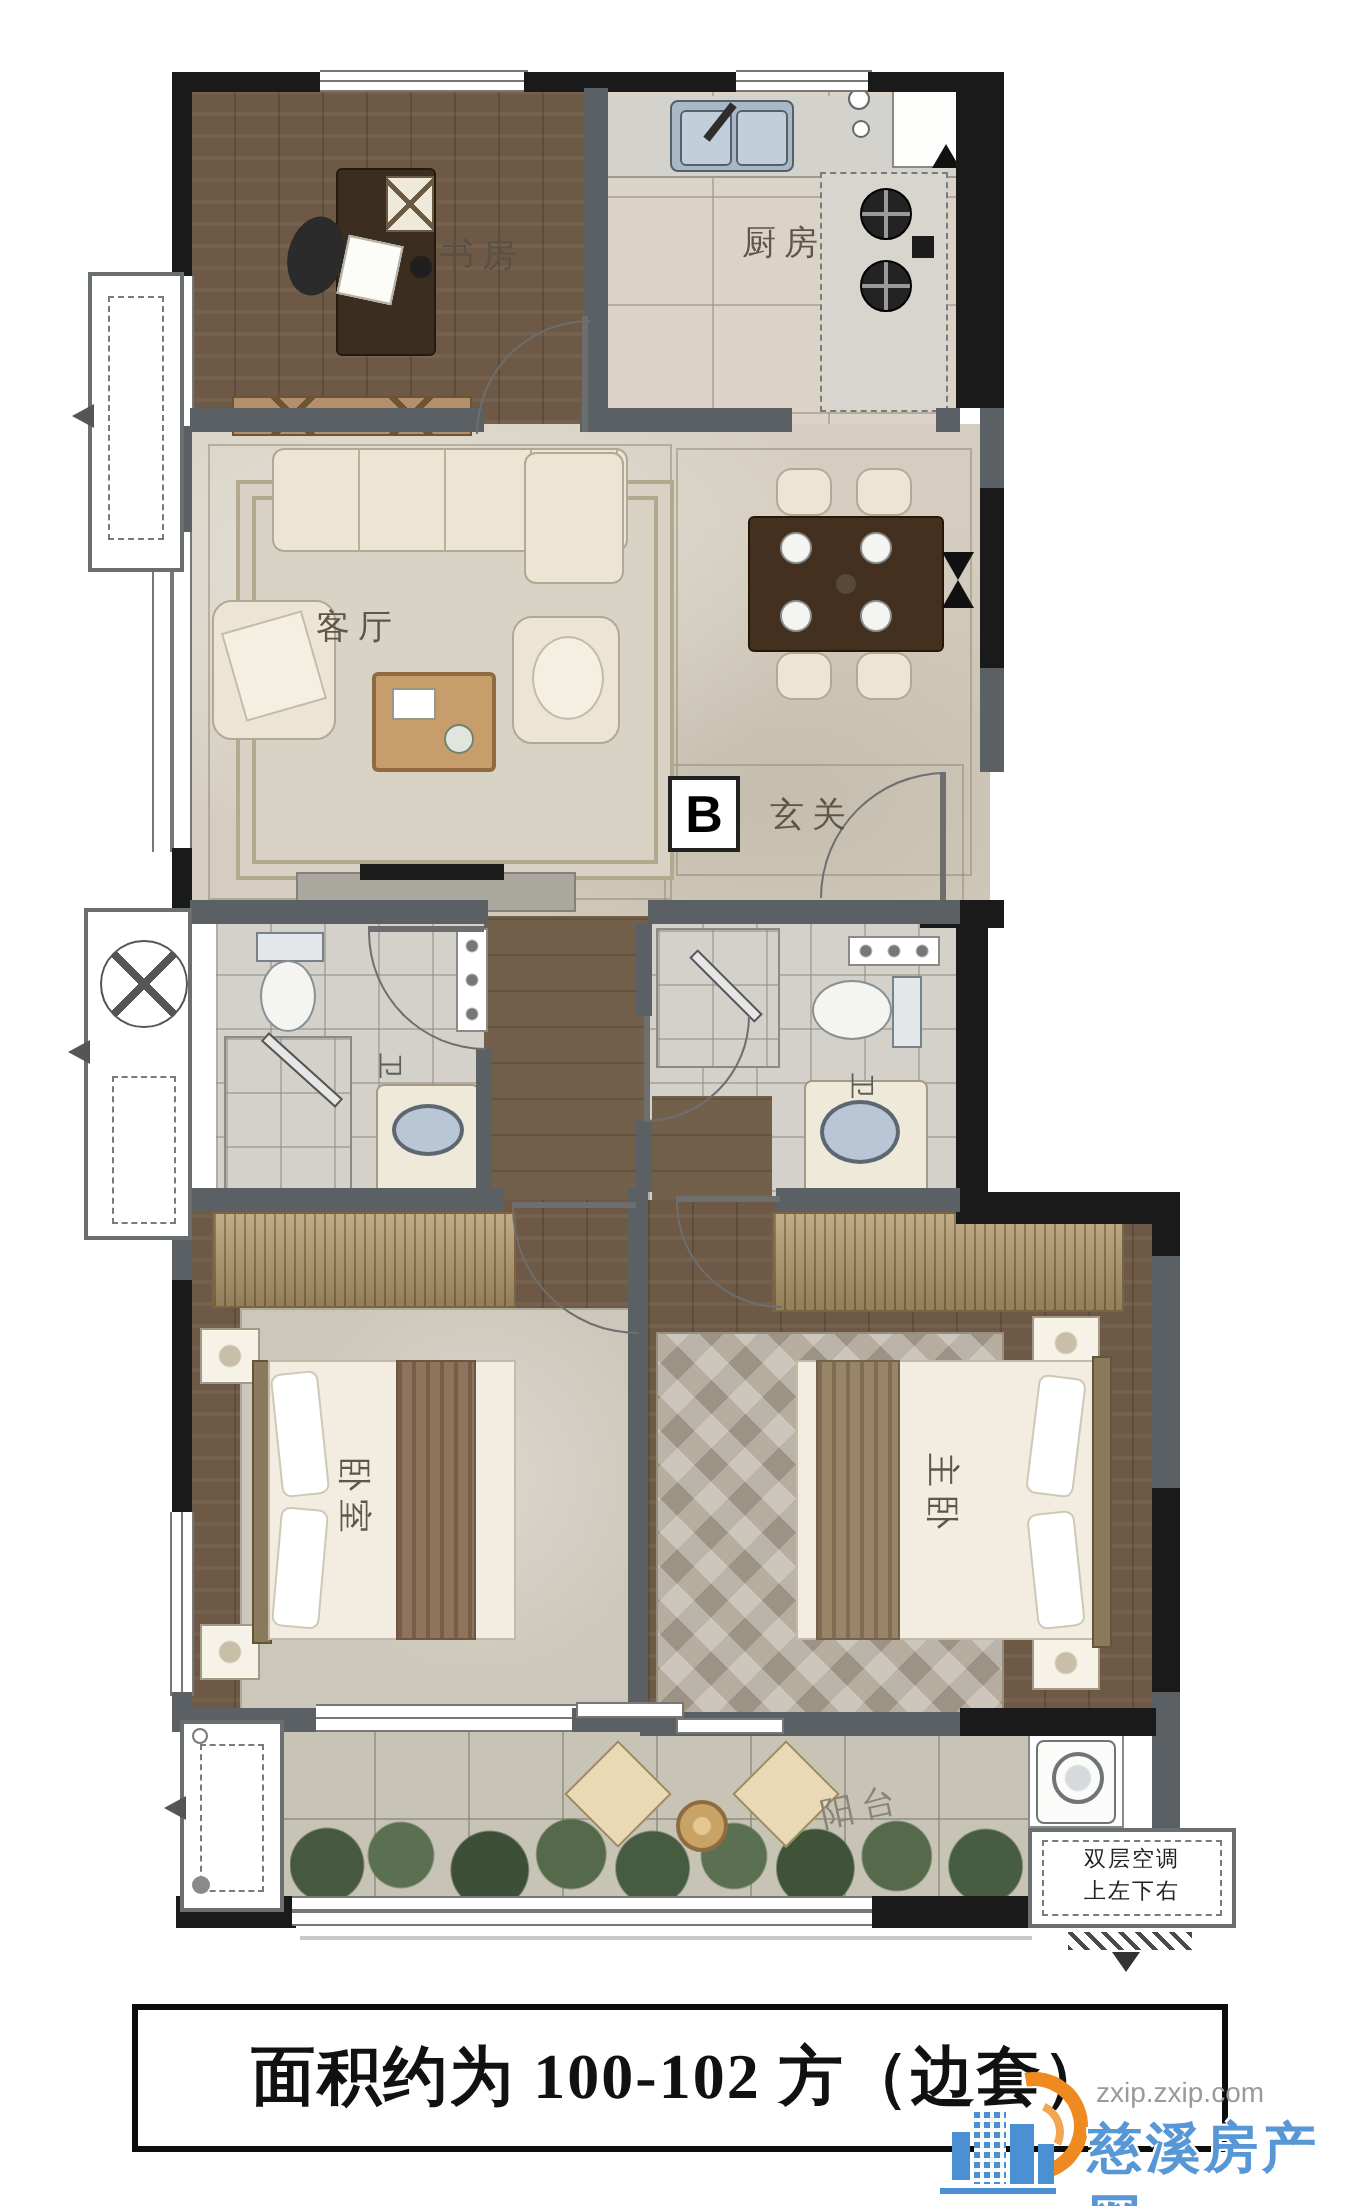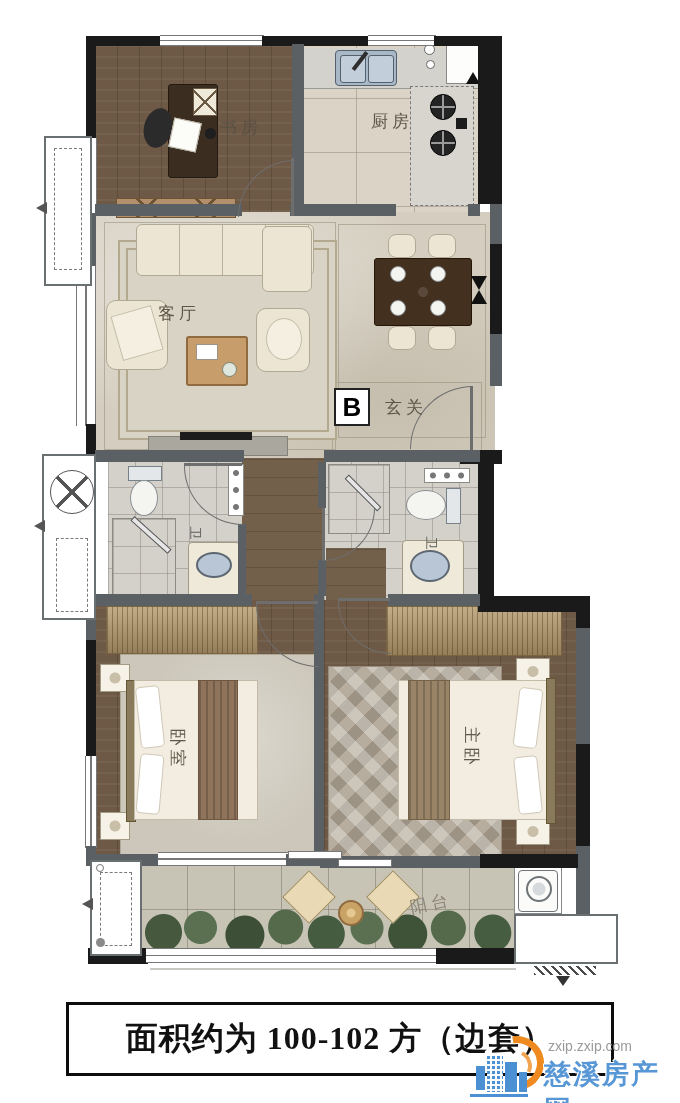--- a/index.html
+++ b/index.html
@@ -244,20 +244,24 @@
   <div class="a dash" style="left:56px;top:538px;width:32px;height:74px;"></div>
   <div class="a" style="left:34px;top:520px;width:0;height:0;border-top:6px solid transparent;border-bottom:6px solid transparent;border-right:11px solid #555;"></div>
 
   <div class="a whitebox" style="left:90px;top:860px;width:52px;height:96px;"></div>
   <div class="a dash" style="left:100px;top:872px;width:32px;height:74px;"></div>
   <div class="a" style="left:96px;top:864px;width:8px;height:8px;border:1.5px solid #777;border-radius:50%;box-sizing:border-box;"></div>
   <div class="a" style="left:96px;top:938px;width:9px;height:9px;background:#8a8a8a;border-radius:50%;"></div>
   <div class="a" style="left:82px;top:898px;width:0;height:0;border-top:6px solid transparent;border-bottom:6px solid transparent;border-right:11px solid #555;"></div>
 
   <div class="a whitebox" style="left:514px;top:914px;width:104px;height:50px;"></div>
+  <div class="a dash" style="left:521px;top:920px;width:90px;height:38px;display:flex;flex-direction:column;justify-content:center;align-items:center;font-family:'Liberation Serif',serif;font-size:11px;color:#222;line-height:1.45;letter-spacing:1px;">
+    <span>双层空调</span>
+    <span>上左下右</span>
+  </div>
   <div class="a hatch" style="left:534px;top:966px;width:62px;height:9px;"></div>
   <div class="a" style="left:556px;top:976px;width:0;height:0;border-left:7px solid transparent;border-right:7px solid transparent;border-top:10px solid #333;"></div>
 
   <div class="a lbl" style="left:220px;top:116px;">书房</div>
   <div class="a lbl" style="left:371px;top:110px;">厨房</div>
   <div class="a lbl" style="left:158px;top:302px;">客厅</div>
   <div class="a lbl" style="left:385px;top:396px;">玄关</div>
   <div class="a" style="left:334px;top:388px;width:36px;height:38px;background:#fff;border:2px solid #222;box-sizing:border-box;display:flex;align-items:center;justify-content:center;font-family:'Liberation Sans',sans-serif;font-weight:bold;font-size:26px;color:#000;">B</div>
   <div class="a lbl rot90" style="left:188px;top:524px;font-size:13px;letter-spacing:0;color:#5c5c58;">卫</div>
   <div class="a lbl rot90" style="left:424px;top:534px;font-size:13px;letter-spacing:0;color:#5c5c58;">卫</div>

